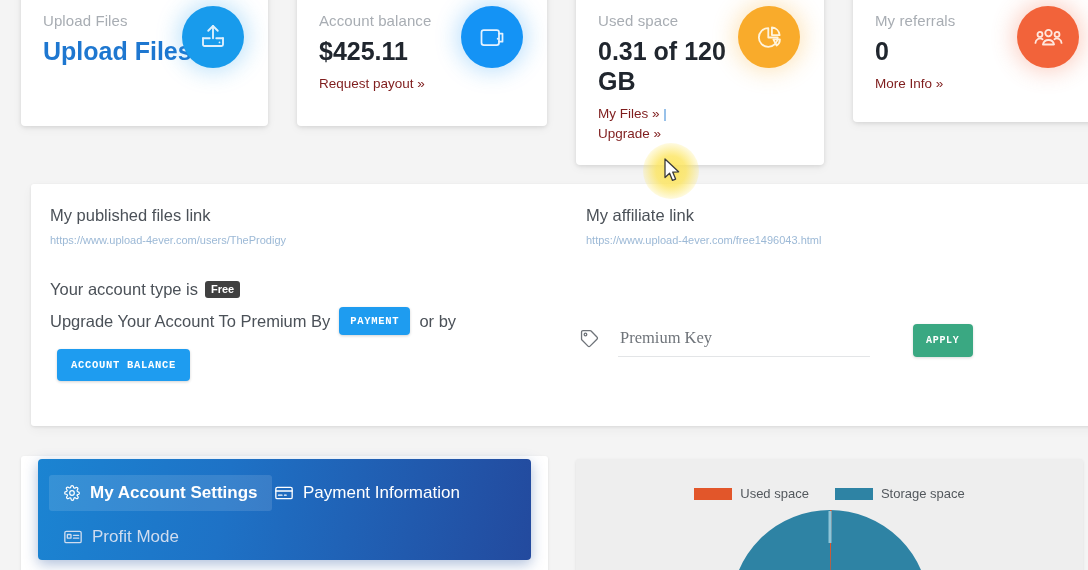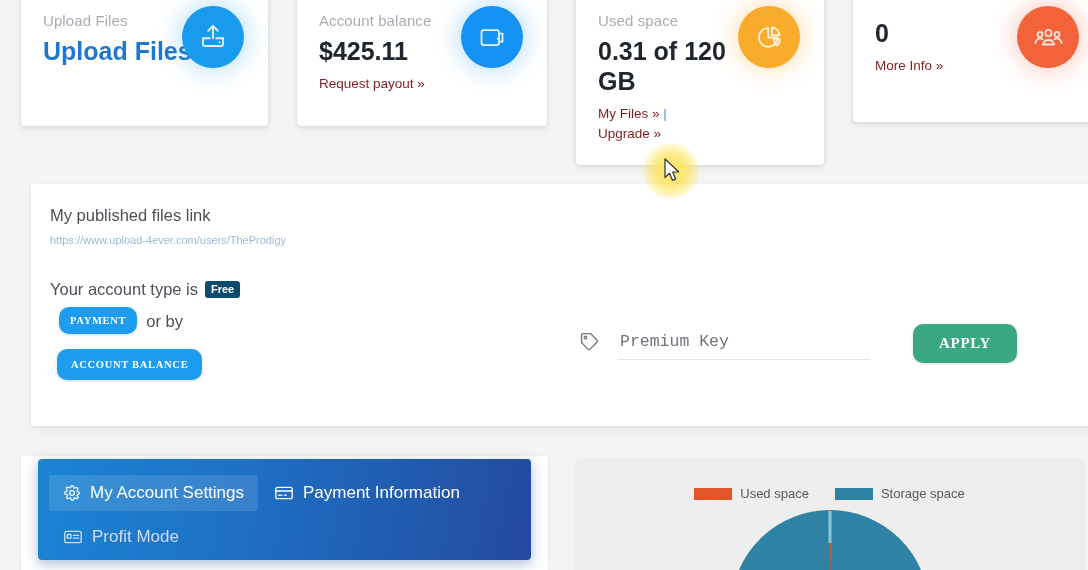--- a/index.html
+++ b/index.html
@@ -101,64 +101,64 @@
   }
   .acct-row {
     font-size: 16.5px;
     color: #4b5158;
     line-height: 24px;
     display: flex;
     align-items: center;
   }
   .badge-free {
     display: inline-block;
-    background: #0c4a6e;
+    background: #404040;
     color: #ffffff;
     font-size: 11px;
     font-weight: bold;
     padding: 2px 6px 3px 6px;
     border-radius: 3px;
     margin-left: 7px;
     line-height: 12px;
   }
   .btn-flat {
     display: inline-block;
     border: none;
     color: #ffffff;
     font-size: 10.5px;
     font-weight: bold;
     letter-spacing: .7px;
-    border-radius: 10px;
+    border-radius: 4px;
     cursor: pointer;
-    font-family: Liberation Serif, serif;
+    font-family: Liberation Mono, monospace;
   }
   .btn-payment {
     background: #1e9cf0;
     padding: 8px 11px;
     margin: 0 9px;
     box-shadow: 0 1px 3px rgba(0,0,0,0.18);
   }
   .btn-acctbal {
     background: #1e9cf0;
     padding: 10px 14px;
     box-shadow: 0 1px 3px rgba(0,0,0,0.18);
   }
   .btn-apply {
     background: #3aa882;
-    padding: 11px 26px;
-    font-size: 15px;
+    padding: 11px 13px;
+    font-size: 10px;
     box-shadow: 0 1px 3px rgba(0,0,0,0.15);
   }
   .key-field {
     border: none;
     border-bottom: 1px solid #e3e5e7;
     width: 248px;
     font-size: 16.5px;
     color: #a16207;
-    font-family: Liberation Mono, monospace;
+    font-family: Liberation Serif, serif;
     padding: 4px 2px 8px 2px;
     outline: none;
     background: transparent;
   }
   .key-field::placeholder { color: #6f747a; }
 
   
   #tabs-shadow-panel {
     position: absolute;
     left: 21px; top: 456px;
@@ -181,21 +181,21 @@
     display: flex;
     align-items: center;
     gap: 9px;
     color: #ffffff;
     font-size: 17px;
     padding: 8px 14px;
     border-radius: 3px;
     cursor: pointer;
     white-space: nowrap;
   }
-  .tab-item.active { background: rgba(255,255,255,0.12); }
+  .tab-item.active { background: rgba(255,255,255,0.12); font-weight: bold; }
   .tab-item.dim { color: #cfdcef; }
   .tab-item svg { display:block; flex:none; }
 
   
   #chart-panel {
     position: absolute;
     left: 576px; top: 459px;
     width: 507px; height: 140px;
     background: #eeeeee;
     border-radius: 3px;
@@ -293,20 +293,21 @@
           <path d="M11 4.2 A7.8 7.8 0 1 0 18.8 12 L11 12 Z"></path>
           <path d="M14 3.6 A7.2 7.2 0 0 1 20.4 10 L14 10 Z"></path>
           <path d="M15.2 13.6 L20.6 13.6 A6 6 0 0 1 17.9 18.6 Z"></path>
         </svg>
       </div>
     </div>
   </div>
 
   <div class="stat-card" id="card-3" style="left:853px; top:-16px; width:250px; height:138px;">
     <div class="stat-inner">
+      <div class="stat-label">My referrals</div>
       <div class="stat-value">0</div>
       <div class="stat-links">
         <a href="#">More Info »</a>
       </div>
       <div class="stat-icon ic-red">
         <svg width="31" height="31" viewBox="0 0 24 24" fill="none" stroke="#ffe7de" stroke-width="1.4" stroke-linecap="round" stroke-linejoin="round">
           <circle cx="12" cy="8.6" r="2.5"></circle>
           <path d="M7.7 17.4 A4.4 4.4 0 0 1 16.3 17.4 Z"></path>
           <circle cx="5.4" cy="9.6" r="1.9"></circle>
           <path d="M1.9 16.2 A3.6 3.6 0 0 1 7.4 13.3"></path>
@@ -323,26 +324,31 @@
       <div class="link-title">My published files link</div>
       <a href="#" class="link-url" style="display:block; text-decoration:none;">https://www.upload-4ever.com/users/TheProdigy</a>
     </div>
 
     <div class="acct-row" style="position:absolute; left:19px; top:93px;justify-content:center;">
       <span>Your account type is</span>
       <span class="badge-free">Free</span>
     </div>
 
     <div class="acct-row" style="position:absolute; left:19px; top:123px;">
+      <span>Upgrade Your Account To Premium By</span>
       <button class="btn-flat btn-payment">PAYMENT</button>
       <span>or by</span>
     </div>
 
     <button class="btn-flat btn-acctbal" style="position:absolute; left:26px; top:165px;">ACCOUNT BALANCE</button>
 
+    <div style="position:absolute; left:555px; top:20px;">
+      <div class="link-title">My affiliate link</div>
+      <a href="#" class="link-url" style="display:block; text-decoration:none;">https://www.upload-4ever.com/free1496043.html</a>
+    </div>
 
     <div style="position:absolute; left:548px; top:140px; display:flex; align-items:center; gap:18px;">
       <span>
         <svg width="21" height="21" viewBox="0 0 24 24" fill="none" stroke="#6e7379" stroke-width="1.5" stroke-linecap="round" stroke-linejoin="round">
           <path d="M20.5 12.8 L12.6 20.7 a1.6 1.6 0 0 1-2.3 0 L3.4 13.8 a1.6 1.6 0 0 1-.5-1.1 L2.9 4.5 a1.6 1.6 0 0 1 1.6-1.6 l8.2 0 a1.6 1.6 0 0 1 1.1 .5 l6.7 6.9 a1.6 1.6 0 0 1 0 2.5 z"></path>
           <circle cx="7.4" cy="7.4" r="1.5"></circle>
         </svg>
       </span>
       <input class="key-field" type="text" placeholder="Premium Key" style="">
       <button class="btn-flat btn-apply" style="margin-left:25px;">APPLY</button>

